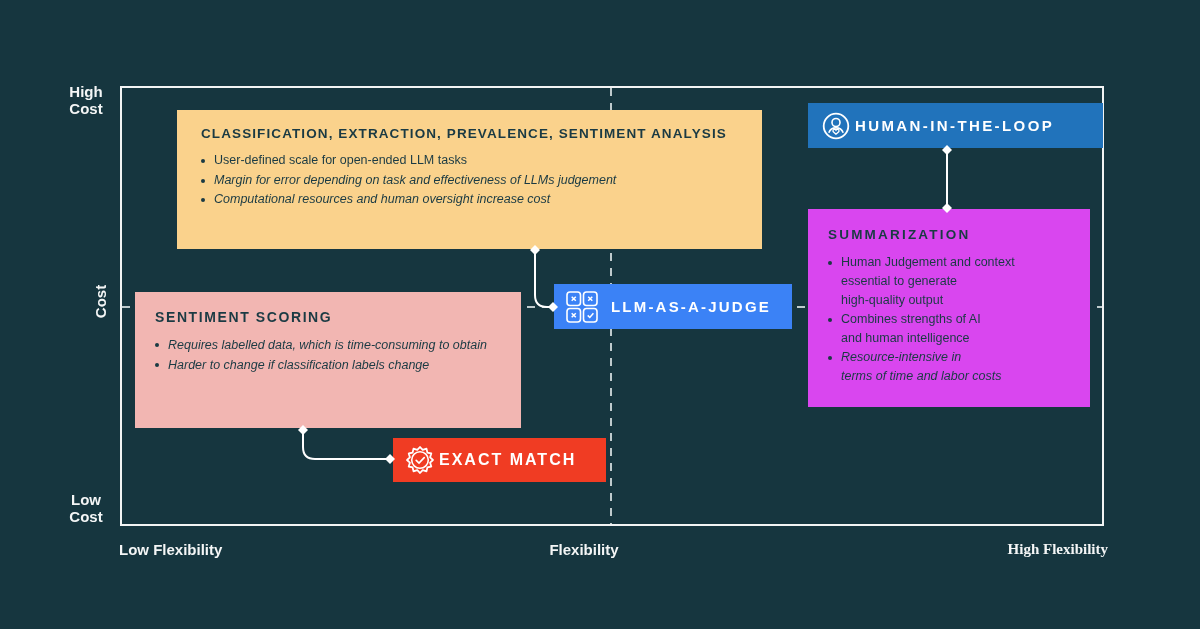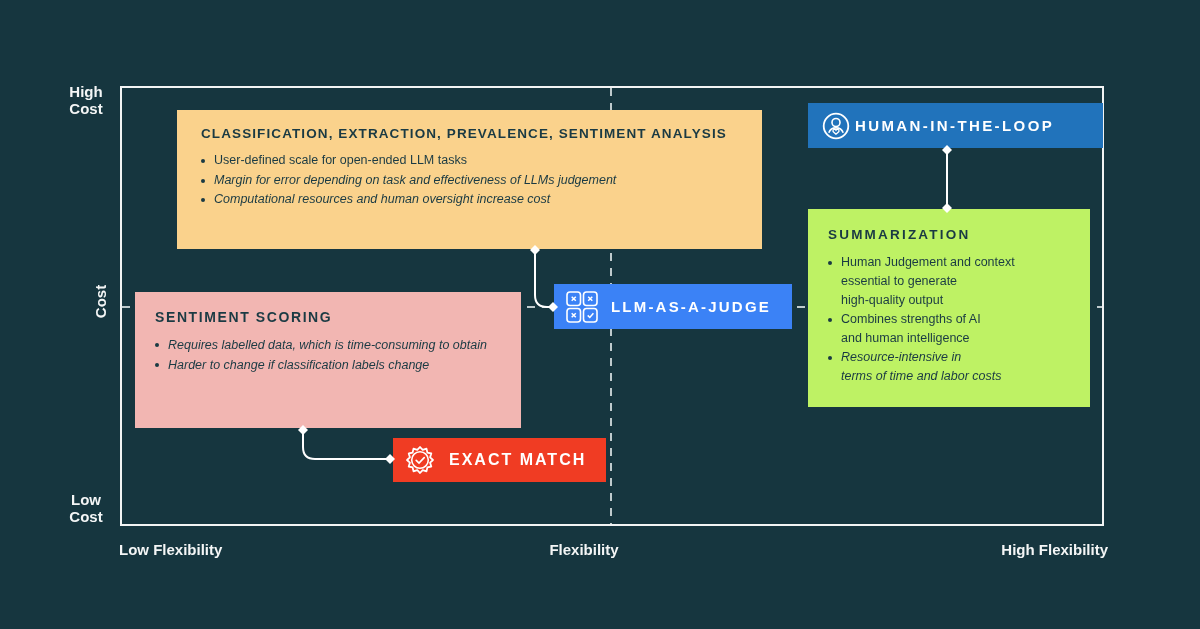--- a/index.html
+++ b/index.html
@@ -6,25 +6,25 @@
   .stage{position:relative;width:1200px;height:629px;background:#16363F;
          font-family:"Liberation Sans",sans-serif;overflow:hidden;}
   .layer{position:absolute;left:0;top:0;width:1200px;height:629px;pointer-events:none;}
   .chart-frame{position:absolute;left:120px;top:86px;width:984px;height:440px;
                border:2px solid #F2F4F4;box-sizing:border-box;z-index:1;}
   .dash-layer{z-index:1;}
   .conn-layer{z-index:6;}
   .box{position:absolute;box-sizing:border-box;z-index:4;color:#1A3A43;}
   .box-classification{left:177px;top:110px;width:585px;height:139px;background:#FAD28C;padding:16px 24px 0 24px;}
   .box-relevance{left:135px;top:292px;width:386px;height:136px;background:#F2B6B2;padding:17px 20px 0 20px;}
-  .box-summ{left:808px;top:209px;width:282px;height:198px;background:#bef264;padding:18px 18px 0 20px;}
+  .box-summ{left:808px;top:209px;width:282px;height:198px;background:#d946ef;padding:18px 18px 0 20px;}
   .label-box{position:absolute;display:flex;align-items:center;z-index:5;color:#FFFFFF;}
   .box-hitl{left:808px;top:103px;width:282px;height:45px;background:#2173BB;padding-left:13px;gap:4px;}
   .box-llm{left:554px;top:284px;width:229px;height:45px;background:#3b82f6;padding-left:9px;gap:10px;}
-  .box-exact{left:393px;top:438px;width:205px;height:44px;background:#F03C23;padding-left:8px;gap:10px;}
+  .box-exact{left:393px;top:438px;width:205px;height:44px;background:#F03C23;padding-left:8px;}
   .box-title{font-weight:bold;color:#1A3A43;}
   .box-classification .box-title{font-size:13.5px;letter-spacing:1.1px;margin-bottom:10px;}
   .box-relevance .box-title{font-size:14px;letter-spacing:1.6px;margin-bottom:10px;}
   .box-summ .box-title{font-size:13.5px;letter-spacing:2.2px;margin-bottom:11px;}
   .label-text{font-weight:bold;white-space:nowrap;}
   .box-hitl .label-text{font-size:15px;letter-spacing:2.4px;}
   .box-llm .label-text{font-size:15px;letter-spacing:2.2px;}
   .box-exact .label-text{font-size:16px;letter-spacing:2px;}
   ul.bullets{list-style:none;margin:0;padding:0;}
   li.bullet{display:flex;align-items:flex-start;gap:9px;}
@@ -33,21 +33,21 @@
   .box-summ li.bullet{line-height:19px;font-size:12.5px;}
   .dot{width:4px;height:4px;border-radius:50%;background:#1A3A43;flex-shrink:0;margin-top:8px;}
   .bt{white-space:pre-line;}
   li.italic .bt{font-style:italic;}
   .axis-label{position:absolute;color:#F4F6F6;font-weight:bold;font-size:15px;z-index:2;white-space:pre-line;}
   .lbl-high-cost{left:60px;top:83px;width:52px;text-align:center;line-height:17px;}
   .lbl-low-cost{left:60px;top:491px;width:52px;text-align:center;line-height:17px;}
   .lbl-cost{left:70px;top:293px;width:60px;text-align:center;transform:rotate(-90deg);}
   .lbl-low-flex{left:119px;top:541px;}
   .lbl-flex{left:534px;top:541px;width:100px;text-align:center;}
-  .lbl-high-flex{left:958px;top:541px;width:150px;text-align:right;}
+  .lbl-high-flex{left:958px;top:541px;width:150px;text-align:right;font-family:Liberation Serif, serif;}
   svg .stroke{stroke:#FFFFFF;fill:none;}
 </style>
 </head>
 <body>
 
 <div class="stage">
 
   <svg class="layer dash-layer" viewBox="0 0 1200 629">
     <line x1="611" y1="88" x2="611" y2="524" stroke="#DDE5E6" stroke-width="2" stroke-dasharray="8 7" opacity="0.85"></line>
     <line x1="122" y1="307" x2="1102" y2="307" stroke="#DDE5E6" stroke-width="2" stroke-dasharray="8 7" opacity="0.85"></line>

